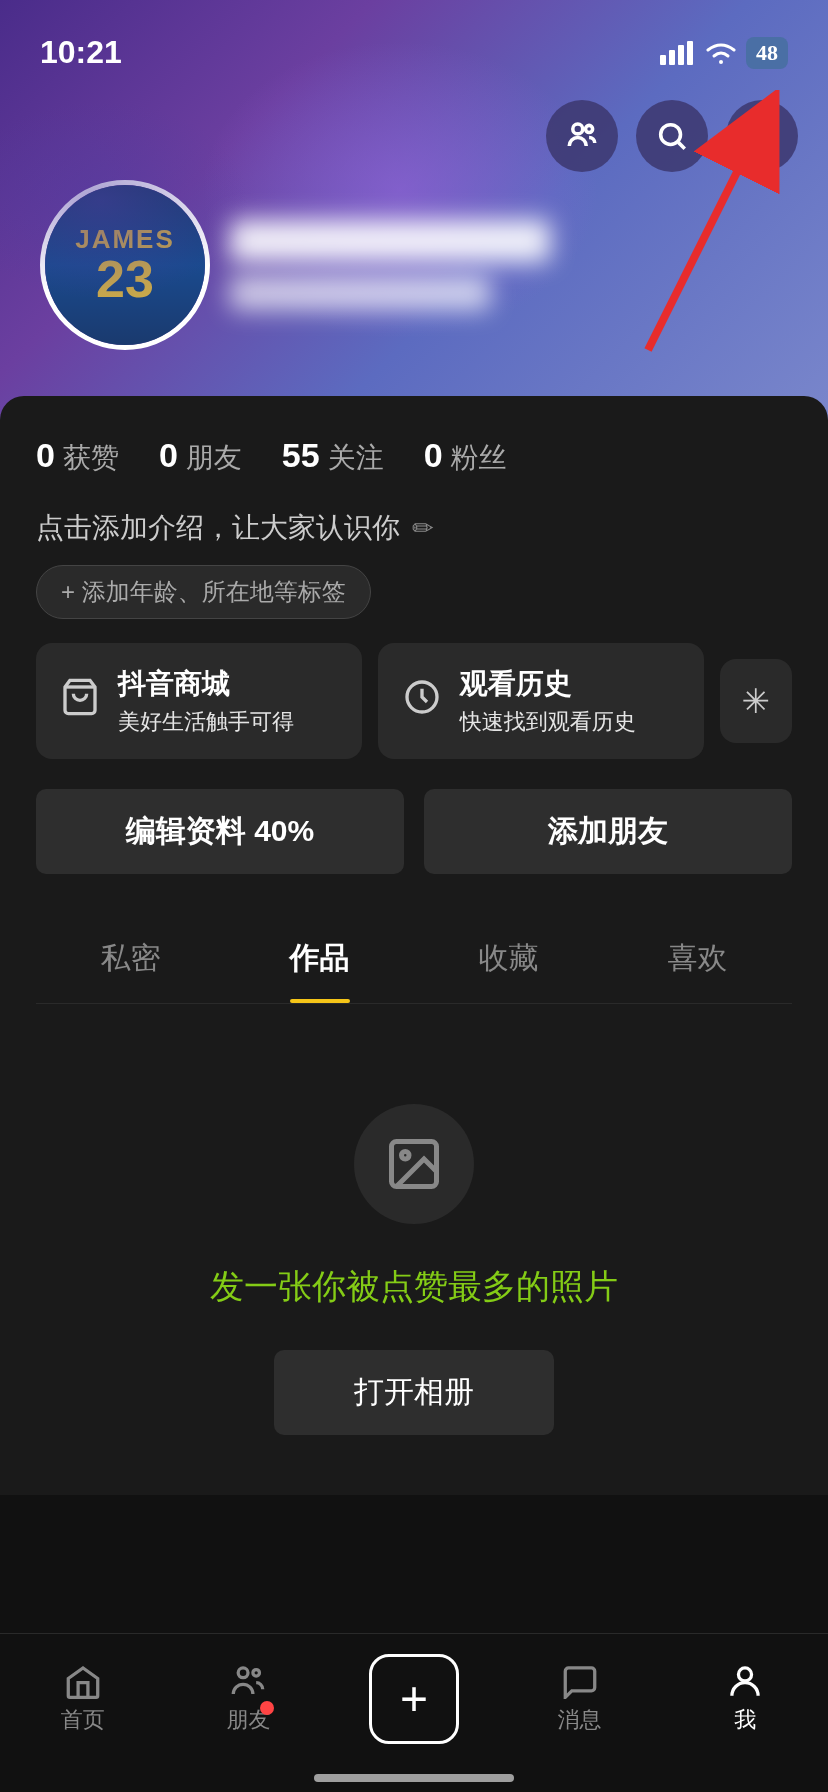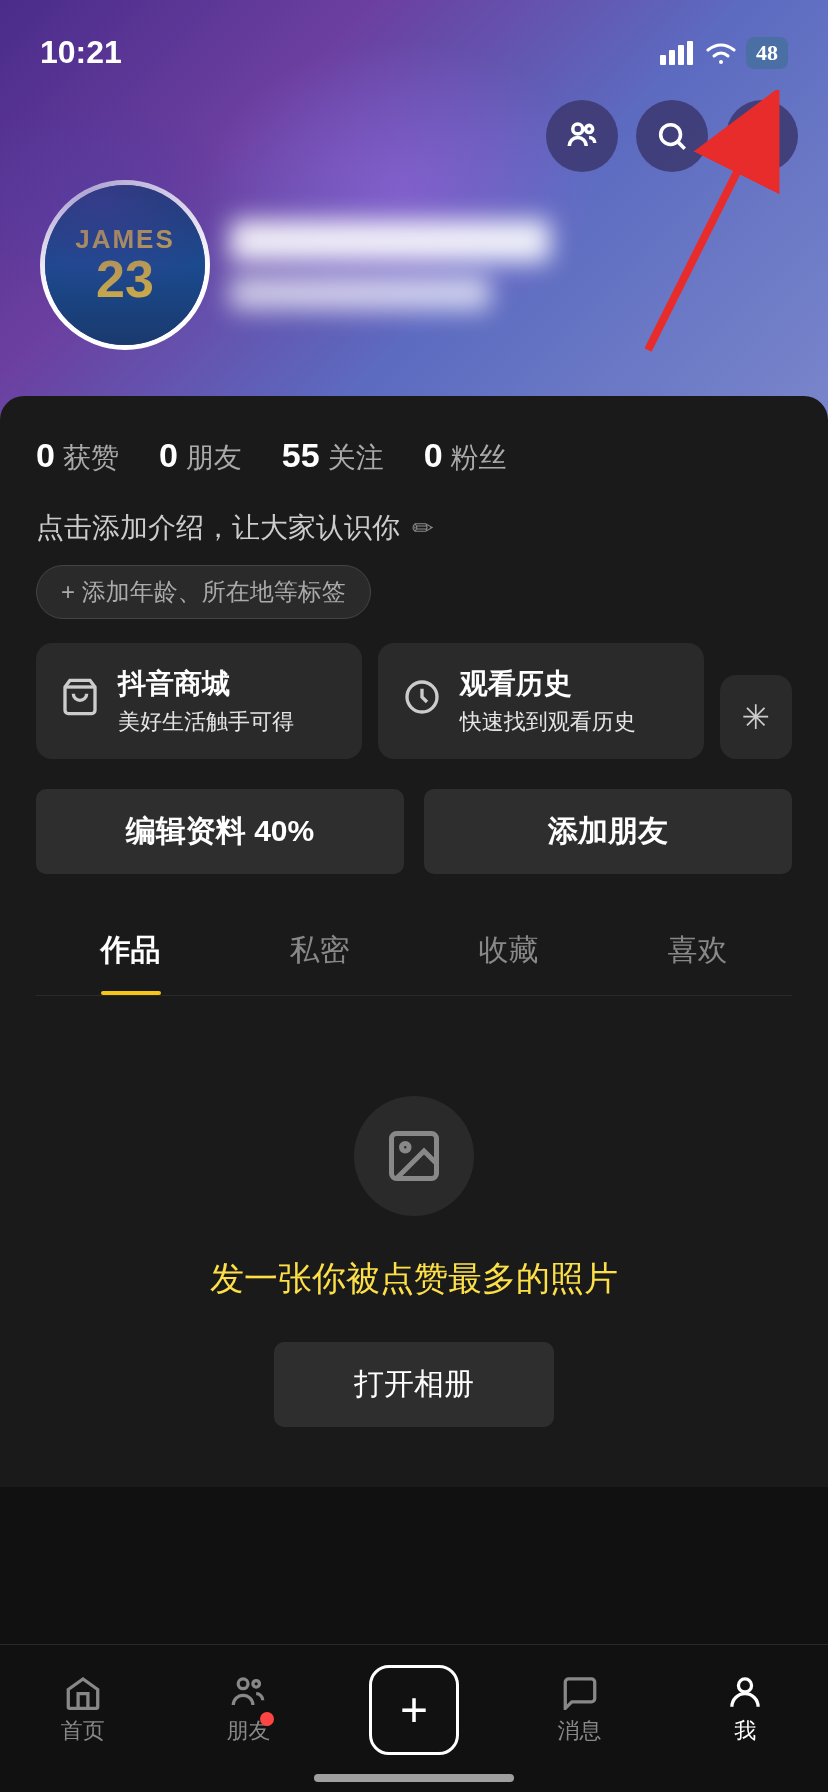--- a/index.html
+++ b/index.html
@@ -229,21 +229,21 @@
       font-size: 24px;
       color: #aaa;
       cursor: pointer;
     }
 
     
     .service-row {
       display: flex;
       gap: 16px;
       margin-bottom: 30px;
-      align-items: flex-end;
+      align-items: center;
     }
     .service-card {
       flex: 1;
       background: #2a2a2a;
       border-radius: 16px;
       padding: 22px 24px;
       display: flex;
       align-items: center;
       gap: 18px;
       cursor: pointer;
@@ -274,21 +274,21 @@
     }
     .service-star span {
       font-size: 34px;
       color: #ccc;
     }
 
     
     .action-btns {
       display: flex;
       gap: 20px;
-      margin-bottom: 32px;
+      margin-bottom: 40px;
       border-radius: 25px;
     }
     .action-btn {
       flex: 1;
       background: #2e2e2e;
       border: none;
       border-radius: 10px;
       padding: 22px 0;
       color: #fff;
       font-size: 30px;
@@ -347,21 +347,21 @@
     }
     .empty-icon-circle svg {
       width: 60px;
       height: 60px;
       fill: none;
       stroke: #888;
       stroke-width: 2;
     }
     .empty-text {
       font-size: 34px;
-      color: #fde047;
+      color: #84cc16;
       margin-bottom: 40px;
       text-align: center;
     }
     .open-album-btn {
       background: #2e2e2e;
       border: none;
       border-radius: 10px;
       padding: 22px 80px;
       color: #fff;
       font-size: 30px;
@@ -372,21 +372,21 @@
     
     .bottom-nav {
       position: fixed;
       bottom: 0;
       left: 0;
       width: 828px;
       background: #111;
       border-top: 1px solid #2a2a2a;
       display: flex;
       align-items: center;
-      padding: 20px 0 37px;
+      padding: 20px 0 48px;
     }
     .nav-item {
       flex: 1;
       display: flex;
       flex-direction: column;
       align-items: center;
       gap: 6px;
       cursor: pointer;
     }
     .nav-label {
@@ -568,25 +568,25 @@
       <span>✳</span>
     </div>
   </div>
 
   <div class="action-btns">
     <button class="action-btn">编辑资料 40%</button>
     <button class="action-btn">添加朋友</button>
   </div>
 
   <div class="content-tabs">
+    <div class="tab-item">
+      <span>私密</span>
+    </div>
     <div class="tab-item active">
       <span>作品</span>
-    </div>
-    <div class="tab-item">
-      <span>私密</span>
     </div>
     <div class="tab-item">
       <span>收藏</span>
     </div>
     <div class="tab-item">
       <span>喜欢</span>
     </div>
   </div>
 
   <div class="empty-state">

